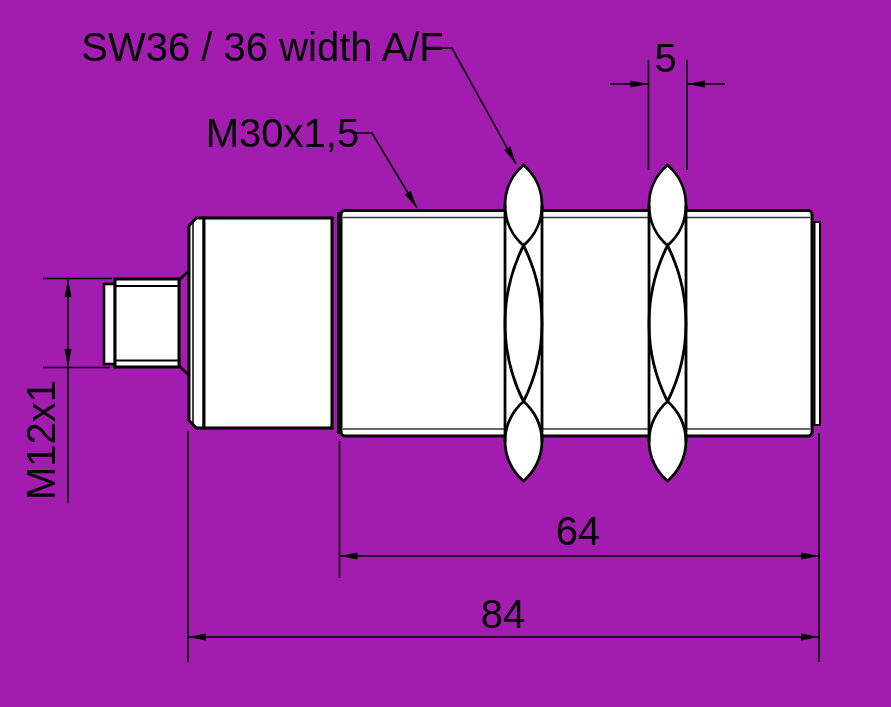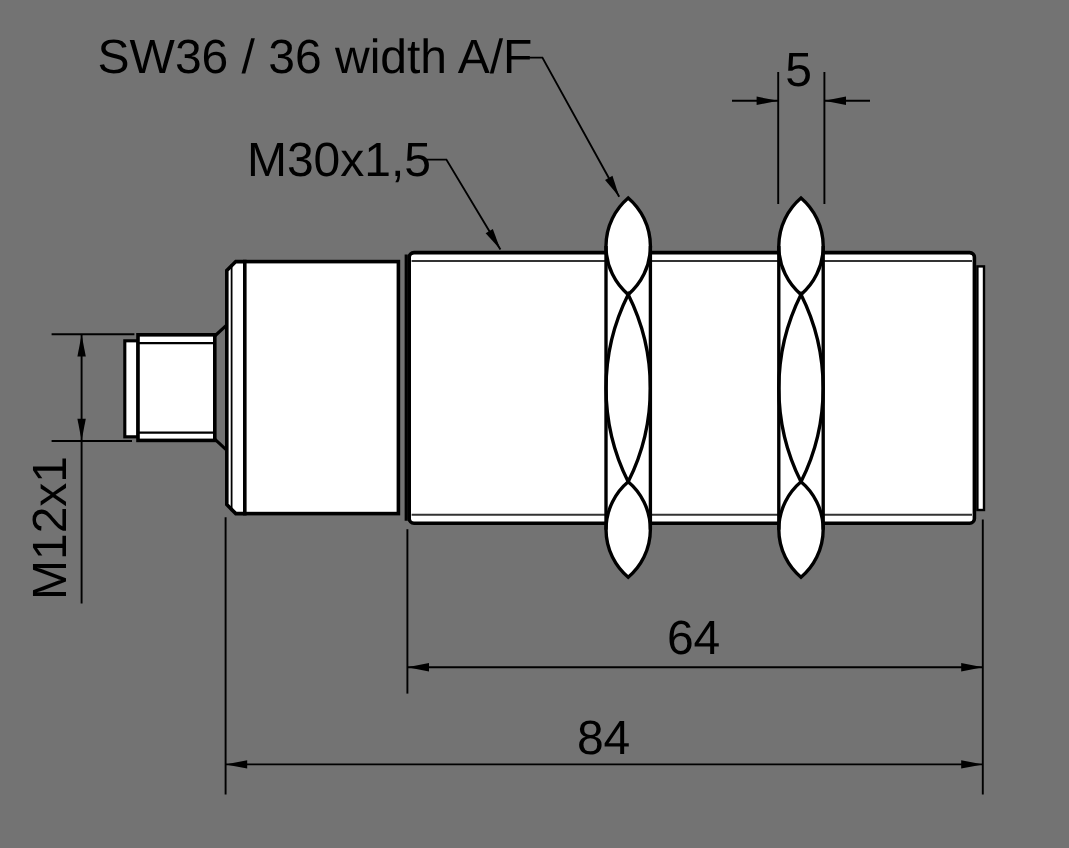--- a/index.html
+++ b/index.html
@@ -1,16 +1,16 @@
 <!DOCTYPE html>
 <html><head>
 <meta charset="utf-8">
 <style>
   html,body{margin:0;padding:0;background:#fff;}
-  .stage{position:relative;width:891px;height:707px;background:#737373;overflow:hidden;
+  .stage{position:relative;width:891px;height:707px;background:#a21caf;overflow:hidden;
          font-family:"Liberation Sans", sans-serif;}
   svg{position:absolute;left:0;top:0;}
   svg text{font-family:"Liberation Sans", sans-serif;fill:#000;}
   .lbl{font-size:40px;}
   .dim{font-size:40px;}
 </style>
 </head>
 <body>
 
 <div class="stage">

